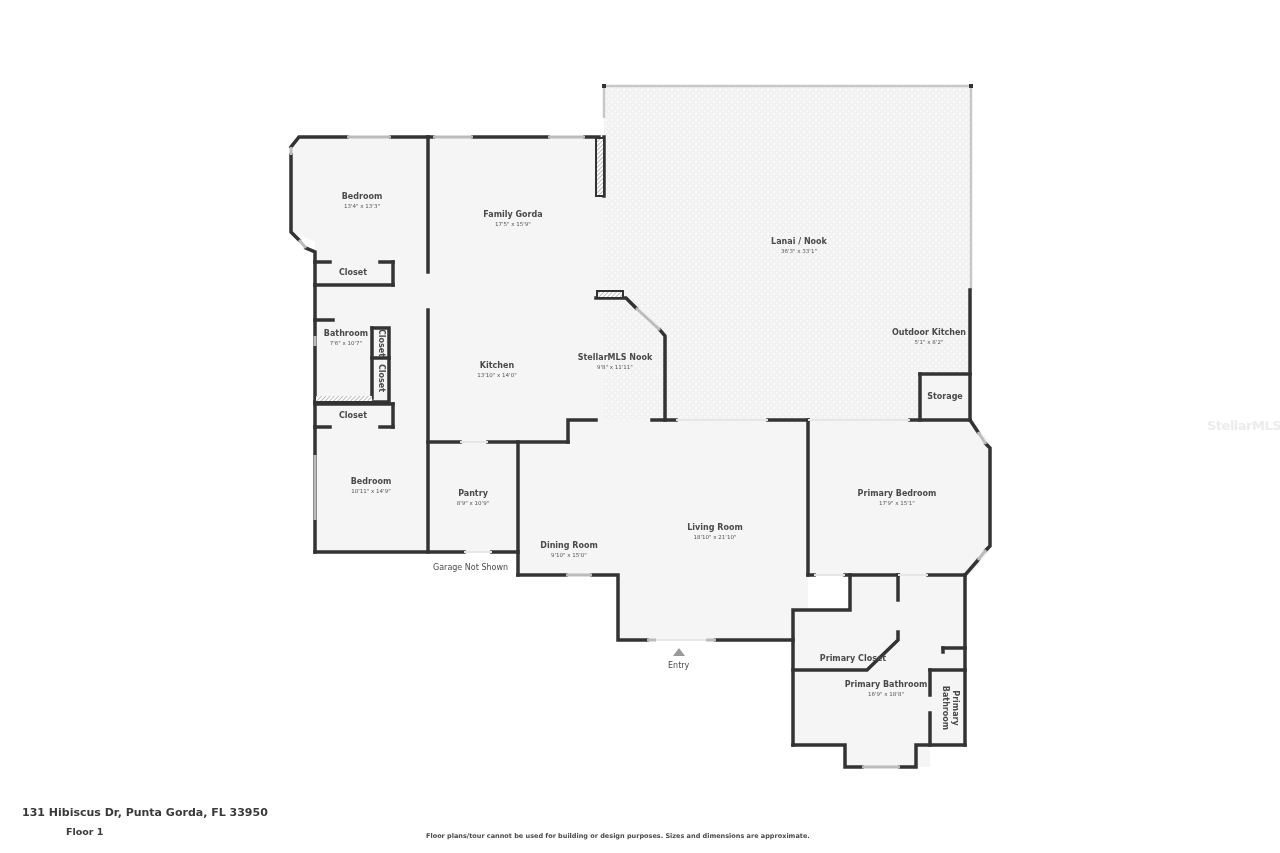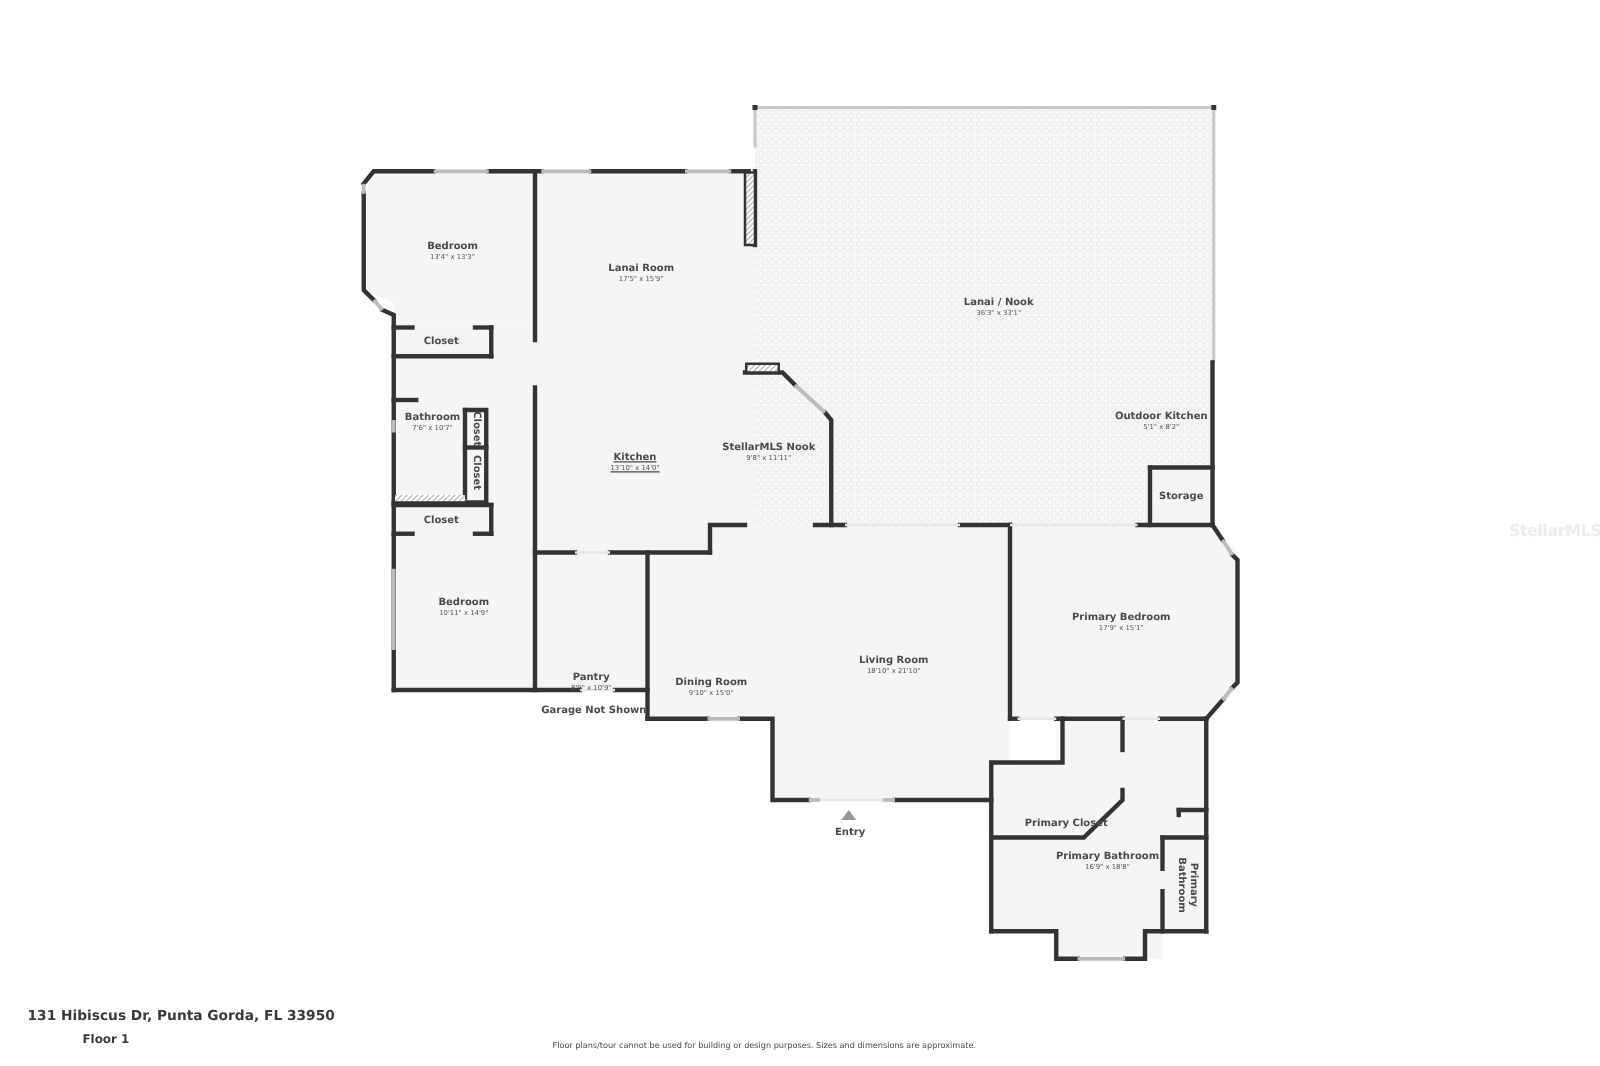--- a/index.html
+++ b/index.html
@@ -4,23 +4,23 @@
   <style>
     html, body { margin: 0; padding: 0; background: #ffffff; }
     body { width: 1280px; height: 853px; position: relative; overflow: hidden; font-family: "DejaVu Sans", sans-serif; }
     #plan { position: absolute; left: 0; top: 0; width: 1280px; height: 853px; }
     .room-label { position: absolute; transform: translate(-50%, 0); text-align: center; color: #4a4a4a; white-space: nowrap; }
     .room-name { font-size: 8px; font-weight: bold; line-height: 10px; display: block; }
     .room-dim { font-size: 5.5px; line-height: 8px; display: block; color: #555; }
     .vertical { transform: translate(-50%, -50%) rotate(90deg); }
     .footer-address { position: absolute; left: 22px; top: 806px; font-size: 11px; font-weight: bold; color: #3a3a3a; }
     .footer-floor { position: absolute; left: 22px; top: 826px; font-size: 9.5px; font-weight: bold; color: #3a3a3a; padding-left: 44px; }
-    .disclaimer { position: absolute; left: 442px; top: 832px; font-size: 6.5px; font-weight: normal; color: #4a4a4a; }
+    .disclaimer { position: absolute; left: 426px; top: 832px; font-size: 6.5px; font-weight: bold; color: #4a4a4a; }
     .watermark { position: absolute; left: 1207px; top: 418px; font-size: 13px; font-weight: bold; color: #ececec; letter-spacing: -0.5px; }
-    .note { position: absolute; font-size: 8px; font-weight: bold; color: #4a4a4a; white-space: nowrap; text-align: right; }
+    .note { position: absolute; font-size: 8px; font-weight: normal; color: #4a4a4a; white-space: nowrap; text-align: right; }
   </style>
 </head>
 <body>
 
 <svg id="plan" viewBox="0 0 1280 853" xmlns="http://www.w3.org/2000/svg">
   <defs>
     <pattern id="tile" width="6" height="6" patternUnits="userSpaceOnUse">
       <rect width="6" height="6" fill="#f8f8f8"></rect>
       <circle cx="3" cy="3" r="2.2" fill="none" stroke="#e2e2e2" stroke-width="0.6"></circle>
     </pattern>
@@ -153,41 +153,41 @@
   </g>
 
   <polygon points="679,648 673,656 685,656" fill="#999999"></polygon>
 </svg>
 
 <div class="room-label" style="left:362px;top:192px;">
   <span class="room-name">Bedroom</span>
   <span class="room-dim">13'4" x 13'3"</span>
 </div>
 <div class="room-label" style="left:513px;top:210px;">
-  <span class="room-name">Lanai Room</span>
+  <span class="room-name">Family Gorda</span>
   <span class="room-dim">17'5" x 15'9"</span>
 </div>
 <div class="room-label" style="left:799px;top:237px;">
   <span class="room-name">Lanai / Nook</span>
   <span class="room-dim">36'3" x 33'1"</span>
 </div>
 <div class="room-label" style="left:353px;top:268px;">
   <span class="room-name">Closet</span>
 </div>
 <div class="room-label" style="left:346px;top:329px;">
   <span class="room-name">Bathroom</span>
   <span class="room-dim">7'6" x 10'7"</span>
 </div>
 <div class="room-label vertical" style="left:381px;top:343px;">
   <span class="room-name">Closet</span>
 </div>
 <div class="room-label vertical" style="left:381px;top:378px;">
   <span class="room-name">Closet</span>
 </div>
-<div class="room-label" style="left:508px;top:361px;text-decoration:underline;">
+<div class="room-label" style="left:497px;top:361px;">
   <span class="room-name">Kitchen</span>
   <span class="room-dim">13'10" x 14'0"</span>
 </div>
 <div class="room-label" style="left:615px;top:353px;">
   <span class="room-name">StellarMLS Nook</span>
   <span class="room-dim">9'8" x 11'11"</span>
 </div>
 <div class="room-label" style="left:929px;top:328px;">
   <span class="room-name">Outdoor Kitchen</span>
   <span class="room-dim">5'1" x 8'2"</span>
@@ -195,21 +195,21 @@
 <div class="room-label" style="left:945px;top:392px;">
   <span class="room-name">Storage</span>
 </div>
 <div class="room-label" style="left:353px;top:411px;">
   <span class="room-name">Closet</span>
 </div>
 <div class="room-label" style="left:371px;top:477px;">
   <span class="room-name">Bedroom</span>
   <span class="room-dim">10'11" x 14'9"</span>
 </div>
-<div class="room-label" style="left:473px;top:489px;margin-top:48px;">
+<div class="room-label" style="left:473px;top:489px;">
   <span class="room-name">Pantry</span>
   <span class="room-dim">8'9" x 10'9"</span>
 </div>
 <div class="room-label" style="left:569px;top:494px;margin-top:47px;">
   <span class="room-name">Dining Room</span>
   <span class="room-dim">9'10" x 15'0"</span>
 </div>
 <div class="room-label" style="left:715px;top:523px;">
   <span class="room-name">Living Room</span>
   <span class="room-dim">18'10" x 21'10"</span>

